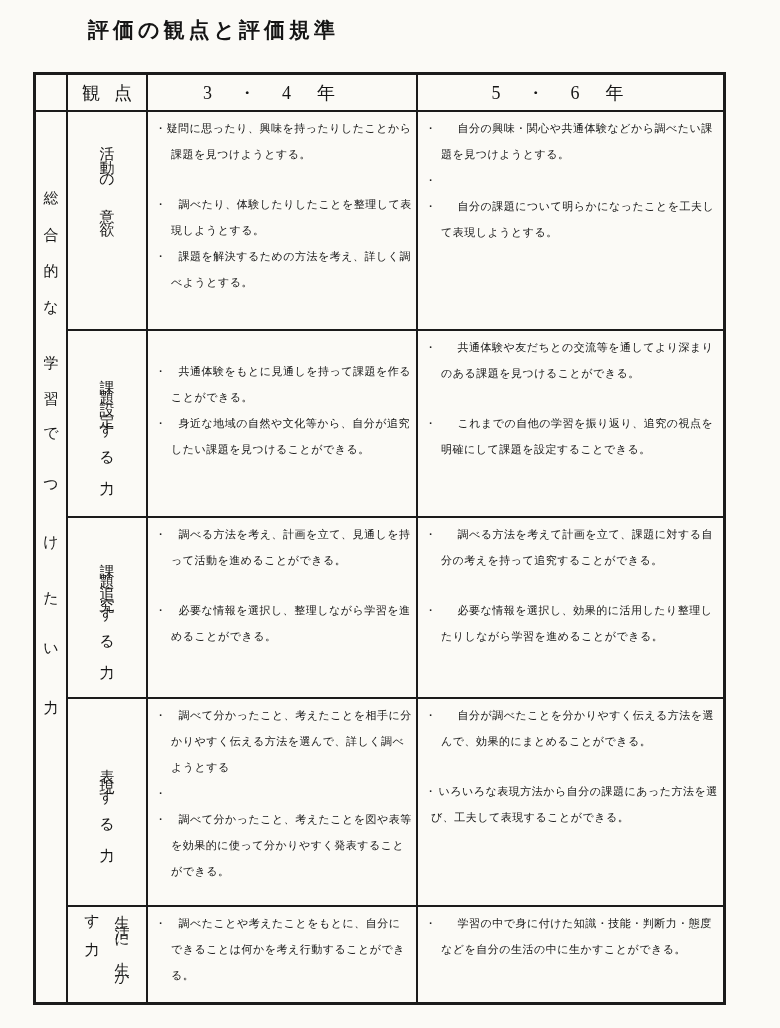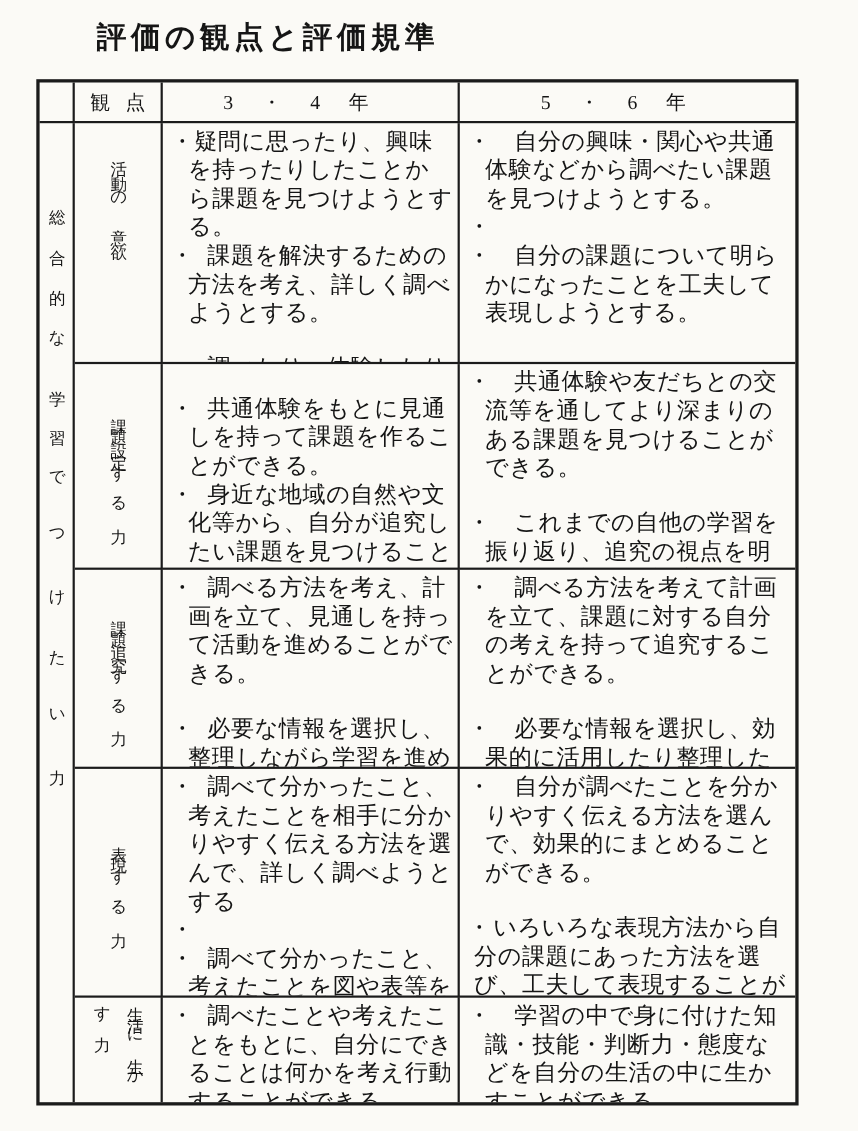--- a/index.html
+++ b/index.html
@@ -12,21 +12,21 @@
   body{
     width:780px;height:1028px;
     background:var(--bg);
     color:var(--tx);
     font-family:"Liberation Serif","DejaVu Serif",serif;
     position:relative;
     overflow:hidden;
   }
   .title{
     position:absolute;left:88px;top:16px;
-    font-size:27px;font-weight:bold;letter-spacing:4px;text-align:right;
+    font-size:21px;font-weight:bold;letter-spacing:4px;text-align:right;
   }
   .tbl{
     position:absolute;left:33px;top:72px;
     display:grid;
     grid-template-columns:32px 80px 270px 305px;
     grid-template-rows:37px 219px 187px 181px 208px 95px;
     border:3px solid var(--bd);
   }
   .br{border-right:2px solid var(--bd);}
   .bb{border-bottom:2px solid var(--bd);}
@@ -57,21 +57,21 @@
   .kc.ktop .vtext{margin-top:22px;}
   .kc .vtext{font-size:15px;line-height:30px;}
   .ls15{letter-spacing:15px;}
   .ls11{letter-spacing:11px;}
   .k5label{
     font-size:15px;letter-spacing:10px;line-height:26px;height:103px;
   }
   
   .crit{
     padding:3px 4px 0 7px;
-    font-size:21px;line-height:26px;letter-spacing:0.5px;
+    font-size:11px;line-height:26px;letter-spacing:0.5px;
     overflow:hidden;
   }
   .b{padding-left:16px;text-indent:-16px;}
   .b.gap{margin-top:24px;}
   .g34c .mk{margin-right:12px;}
   .g56c .mk{margin-right:21px;}
   .b.tight .mk{margin-right:0;}
   .b.flush{padding-left:6px;text-indent:-6px;}
   .b.flush .mk{margin-right:2px;}
 </style>
@@ -89,22 +89,22 @@
 
   <div class="side br">
     <div class="vtext">総合的な学習でつけたい力</div>
   </div>
 
   <div class="kc ktop br bb">
     <div class="vtext ls15">活動の意欲</div>
   </div>
   <div class="crit g34c br bb">
     <div class="b tight"><span class="mk">・</span><span>疑問に思ったり、興味を持ったりしたことから課題を見つけようとする。</span></div>
+    <div class="b gap"><span class="mk">・</span><span>調べたり、体験したりしたことを整理して表現しようとする。</span></div>
     <div class="b"><span class="mk">・</span><span>課題を解決するための方法を考え、詳しく調べようとする。</span></div>
-    <div class="b gap"><span class="mk">・</span><span>調べたり、体験したりしたことを整理して表現しようとする。</span></div>
   </div>
   <div class="crit g56c bb">
     <div class="b"><span class="mk">・</span><span>自分の興味・関心や共通体験などから調べたい課題を見つけようとする。</span></div>
     <div class="b"><span class="mk">・</span><span></span></div>
     <div class="b"><span class="mk">・</span><span>自分の課題について明らかになったことを工夫して表現しようとする。</span></div>
   </div>
 
   <div class="kc br bb">
     <div class="vtext ls11">課題設定する力</div>
   </div>

